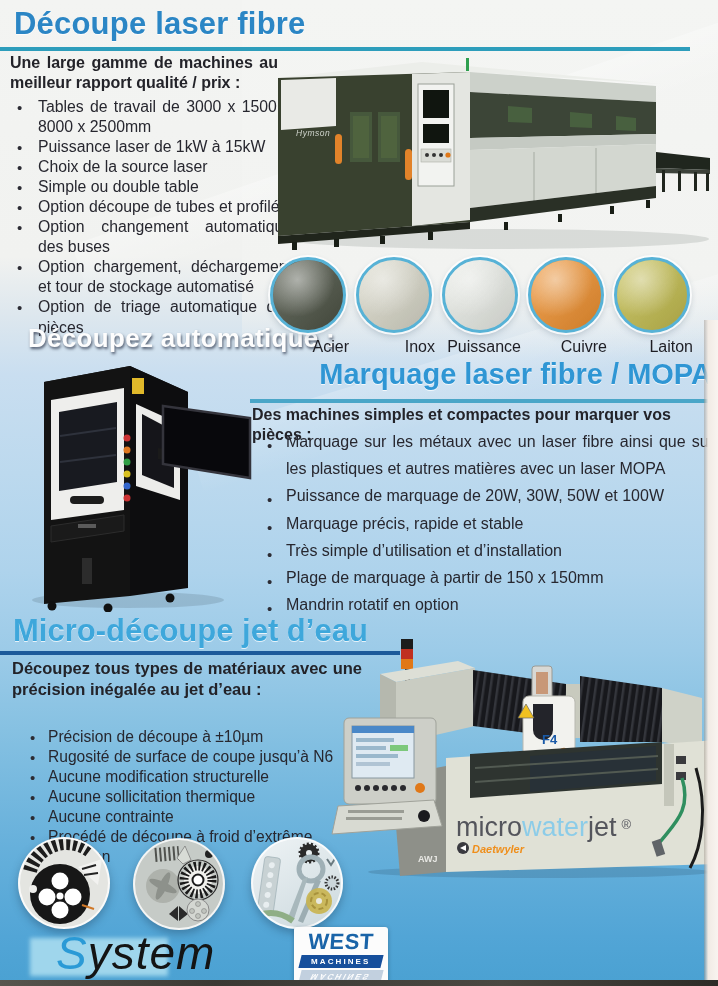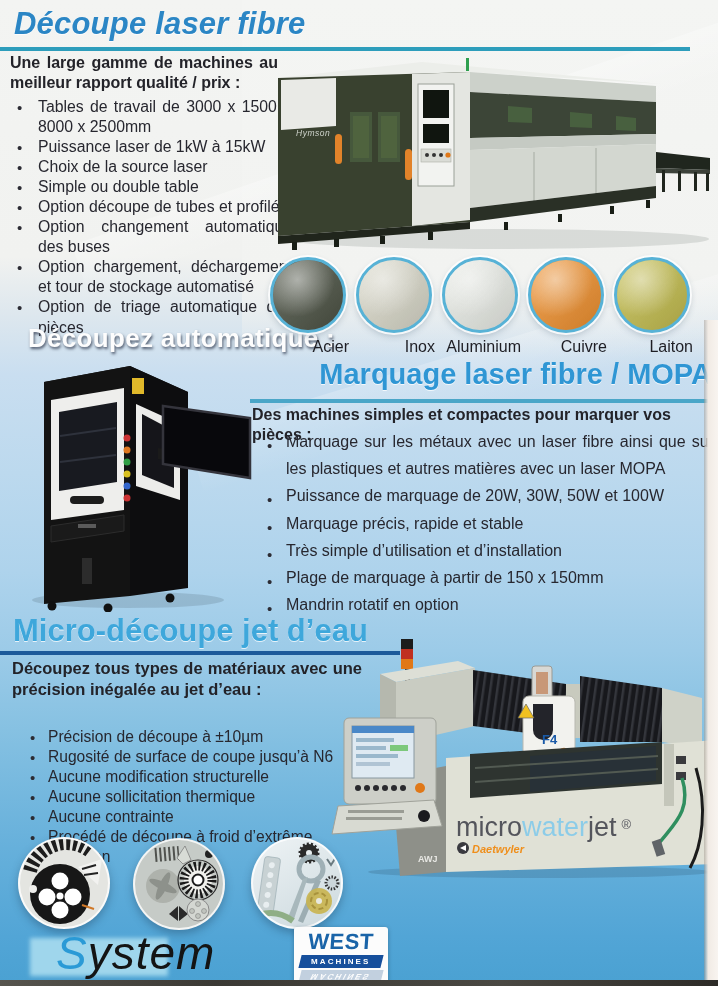--- a/index.html
+++ b/index.html
@@ -13,21 +13,21 @@
   }
   .abs{position:absolute;}
   
   .white-fade{left:242px;top:0;width:476px;height:358px;
     background:linear-gradient(180deg,#f4f5f3 0%,#f2f3f1 76%,rgba(242,243,241,0) 100%);}
   .streak{pointer-events:none;background:linear-gradient(180deg,rgba(255,255,255,.30),rgba(255,255,255,0));}
   .streak1{left:60px;top:120px;width:760px;height:54px;transform:rotate(-19deg);}
   .streak2{left:180px;top:330px;width:720px;height:60px;transform:rotate(-17deg);opacity:.7;}
   
   .title{font-weight:bold;text-shadow:0 1px 0 rgba(255,255,255,.75);}
-  .t1{left:14px;top:6px;font-size:31px;letter-spacing:.2px;font-style:italic;}
+  .t1{left:14px;top:6px;font-size:31px;letter-spacing:.2px;}
   .rule1{left:0;top:47px;width:690px;height:4px;}
   .t2{left:250px;top:358px;width:462px;font-size:29px;text-align:right;}
   .rule2{left:250px;top:399px;width:462px;height:4px;}
   .t3{left:12px;top:612px;font-size:31px;}
   .rule3{left:0;top:651px;width:400px;height:4px;}
   
   .intro{font-weight:bold;color:#232329;line-height:1.26;text-align:justify;}
   .i1{left:10px;top:53px;width:268px;font-size:16px;}
   .i2{left:252px;top:405px;width:452px;font-size:16px;text-align:left;}
   .i3{left:12px;top:658px;width:350px;font-size:16.5px;}
@@ -171,21 +171,21 @@
     <div class="mat">
       <div class="mat-circle" style="background-color: rgb(217, 216, 201);">
           <div class="mat-sheen"></div>
         </div>
       <div class="mat-label">Inox</div>
     </div>
     <div class="mat">
       <div class="mat-circle" style="background-color: rgb(233, 236, 230);">
           <div class="mat-sheen"></div>
         </div>
-      <div class="mat-label">Aluminium</div>
+      <div class="mat-label">Puissance</div>
     </div>
     <div class="mat">
       <div class="mat-circle" style="background-color: rgb(239, 145, 48);">
           <div class="mat-sheen"></div>
         </div>
       <div class="mat-label">Cuivre</div>
     </div>
     <div class="mat">
       <div class="mat-circle" style="background-color: rgb(195, 189, 79);">
           <div class="mat-sheen"></div>

